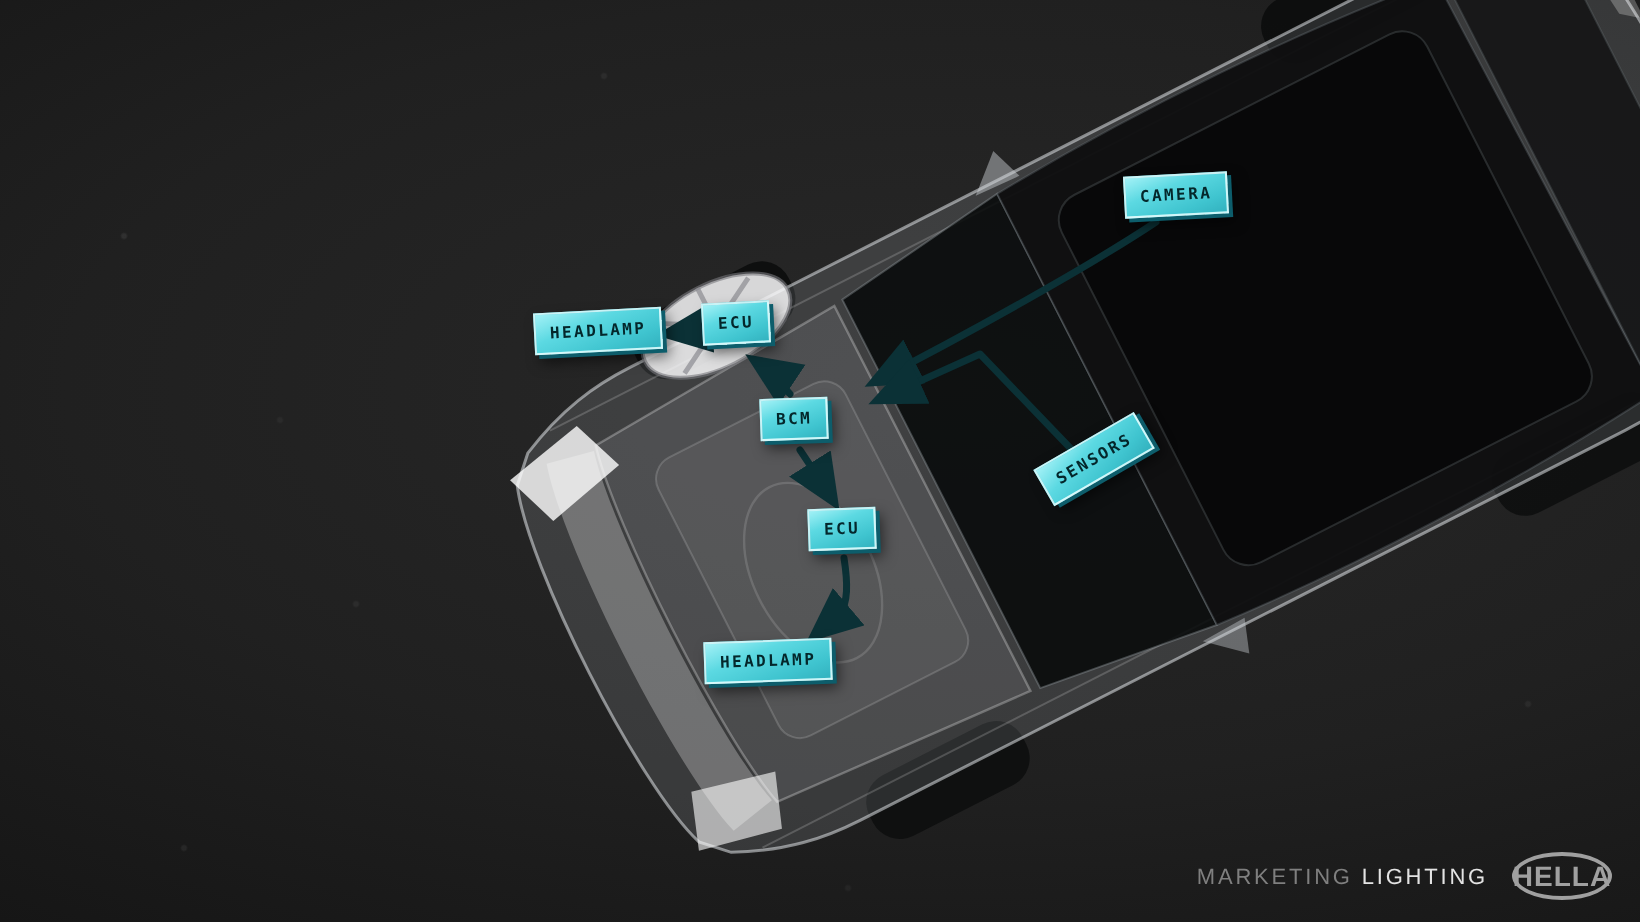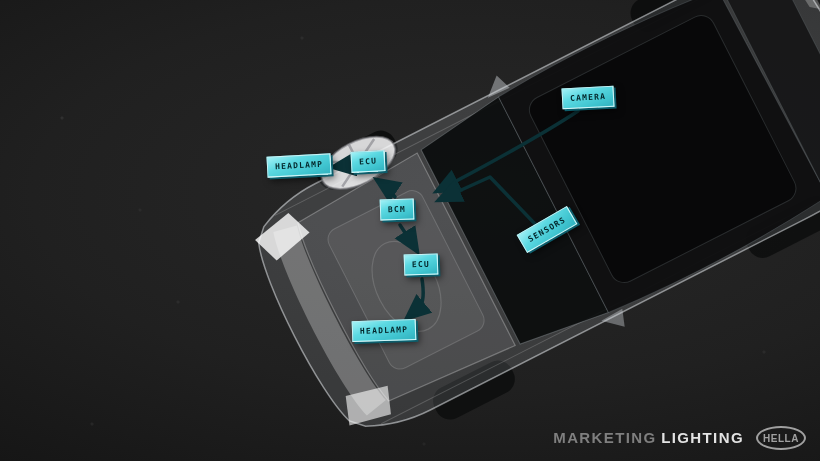--- a/index.html
+++ b/index.html
@@ -23,28 +23,28 @@
   svg.scene { position:absolute; left:0; top:0; }
   .node {
     position:absolute; padding:5px 7px; white-space:nowrap; text-align:center;
     background: linear-gradient(160deg, #a2f1f6 0%, #5cd9e2 35%, #3fc4cf 75%, #33b2bf 100%);
     border:1px solid rgba(226,250,252,.85);
     box-shadow: 2px 2px 0 #0d5d6b, 3px 4px 7px rgba(0,0,0,.55);
     color:#04272b;
     font-family:"DejaVu Sans Mono", monospace; font-weight:bold; font-size:8px; letter-spacing:1.2px;
   }
   .footer { position:absolute; right:14px; bottom:11px; display:flex; align-items:center; gap:12px; }
-  .footer .t { font-size:15px; letter-spacing:1.4px; font-weight:bold; }
+  .footer .t { font-size:11px; letter-spacing:1.4px; font-weight:normal; }
   .t-gray { color:#7f7f7f; }
   .t-white { color:#e3e3e3;margin-top:20px; }
   .logo {
     width:46px; height:20px; border:2px solid #a0a0a0; border-radius:50%;
     display:flex; align-items:center; justify-content:center;
   }
-  .logo span { font-size:10px; font-weight:bold; color:#a0a0a0; letter-spacing:.5px; font-family:"Liberation Sans",sans-serif; }
+  .logo span { font-size:14px; font-weight:bold; color:#a0a0a0; letter-spacing:.5px; font-family:"Liberation Sans",sans-serif; }
 </style>
 </head>
 <body>
 
 <div class="stage">
   <div class="speckles"></div>
 
   <svg class="scene" width="820" height="461" viewBox="0 0 820 461">
     <defs>
       <marker id="arr" markerWidth="9" markerHeight="8" refX="6.5" refY="3.5" orient="auto">

